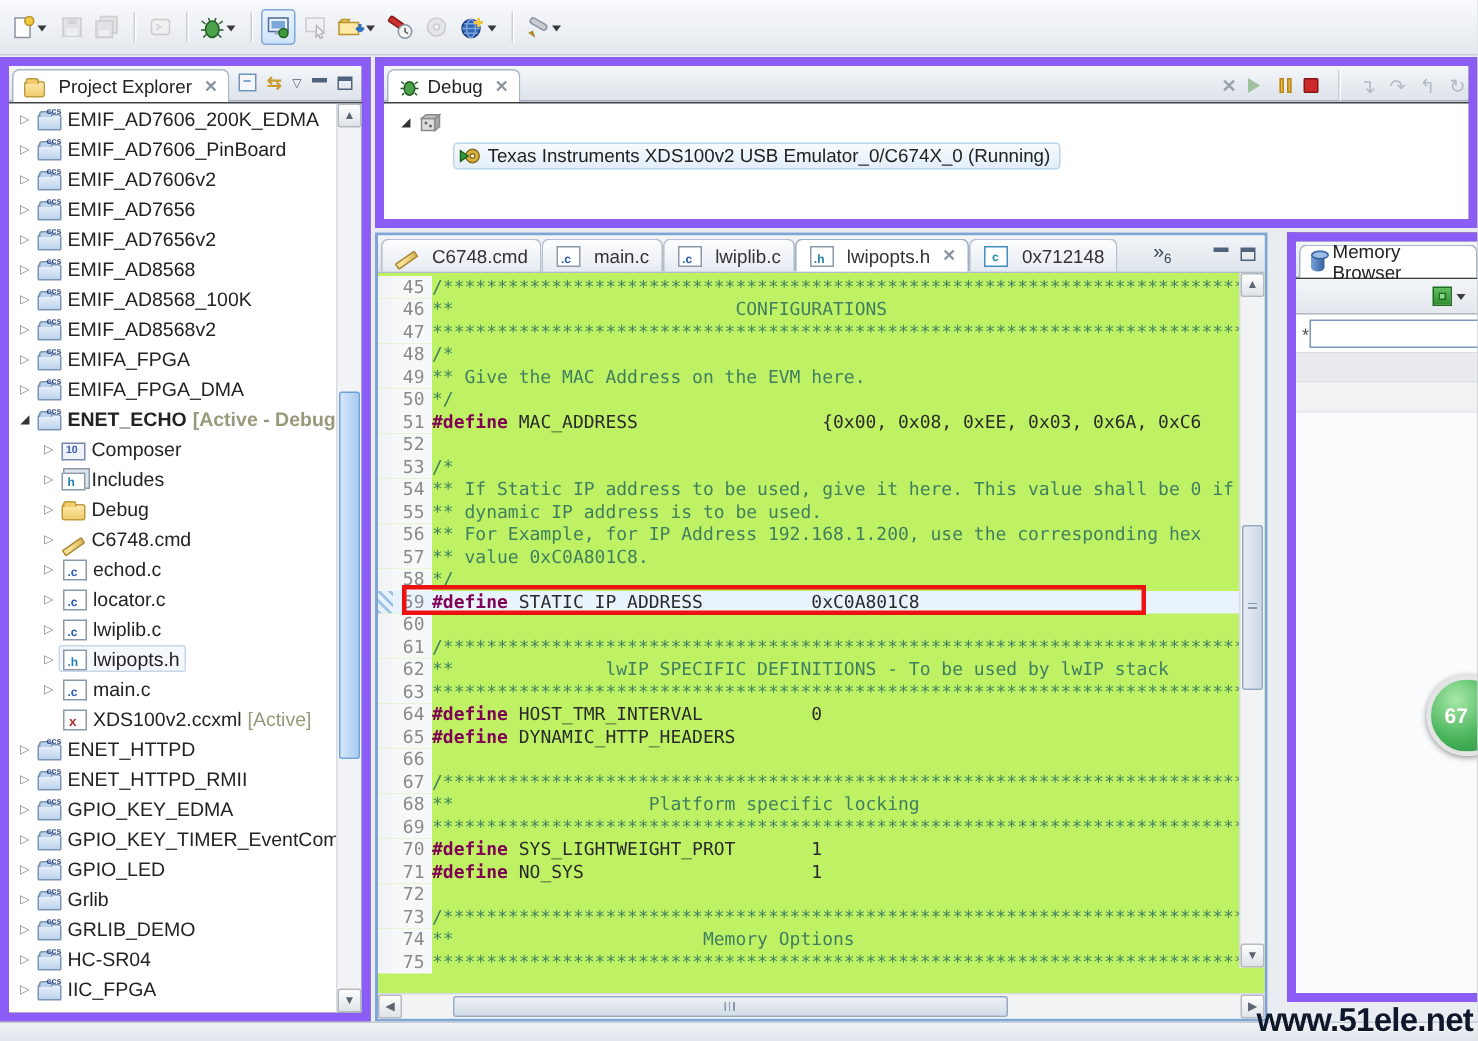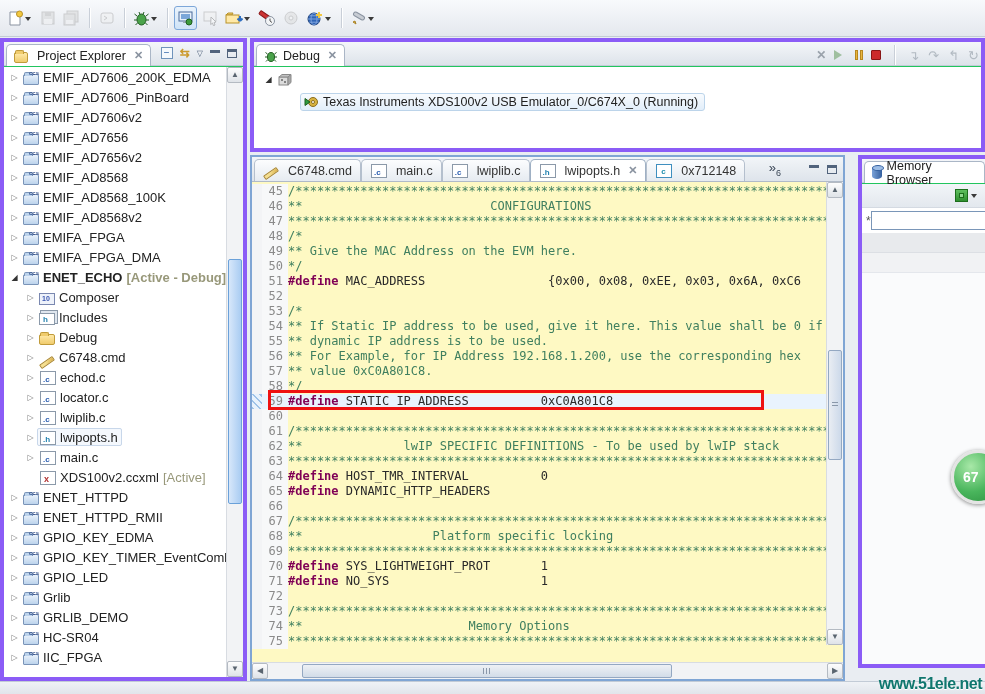--- a/index.html
+++ b/index.html
@@ -12,21 +12,21 @@
     background:linear-gradient(#f8fafc,#e4e8ee);border-bottom:1px solid #c2cbd6;
     display:flex;align-items:center;padding-left:4px;}
   .tbtn{height:24px;min-width:22px;display:inline-flex;align-items:center;justify-content:center;
     margin:0 1px;border-radius:3px;padding:0 2px;}
   .tbtn.pressed{border:1px solid #7da7d9;background:linear-gradient(#eaf3fc,#cfe3f7);}
   .dis{opacity:.45;filter:grayscale(1);}
   .caret{width:0;height:0;border:3px solid transparent;border-top:4px solid #3a3a3a;margin:4px 2px 0 1px;}
   .tsep{width:1px;height:20px;background:#c9cfd8;margin:0 5px;box-shadow:1px 0 0 #fff;}
 
   
-  .panel{position:absolute;background:#22c55e;border:4px solid #8b5cf6;}
+  .panel{position:absolute;background:#404040;border:6px solid #8b5cf6;}
   .phead{position:absolute;left:0;top:0;right:0;height:24px;
     background:linear-gradient(#f4f6f9,#dde3ea);border-bottom:1px solid #c2ccd8;}
   .vtab{position:absolute;top:2px;height:22px;background:#fff;border:1px solid #aab6c6;border-bottom:none;
     border-radius:5px 5px 0 0;display:flex;align-items:center;padding:0 7px;gap:5px;font-size:12.5px;color:#222;}
   .closex{color:#8a93a0;font-size:11px;font-weight:bold;margin-left:3px;cursor:default;}
   .hicons{position:absolute;top:4px;display:flex;align-items:center;gap:7px;}
   .ico-min{width:10px;height:7px;border-top:3px solid #51637c;display:inline-block;}
   .ico-max{width:10px;height:9px;border:1px solid #51637c;border-top:3px solid #51637c;display:inline-block;}
   .ico-menu{font-size:8px;color:#51637c;}
   .ico-collapse{width:12px;height:12px;border:1px solid #6f93bb;color:#2f64a8;font-size:10px;line-height:10px;
@@ -92,21 +92,21 @@
   
   .ed{position:absolute;left:250px;top:155px;width:595px;height:526px;border:2px solid #7fa5d4;background:#fff;}
   .ed-tabs{position:absolute;left:0;top:0;right:0;height:25px;
     background:linear-gradient(#f2f5f8,#dee4eb);border-bottom:1px solid #b0bac8;display:flex;align-items:flex-end;padding-left:2px;}
   .etab{height:22px;margin-top:3px;display:flex;align-items:center;gap:5px;padding:0 8px;font-size:12.5px;
     border:1px solid #b4bfcd;border-bottom:none;border-radius:5px 5px 0 0;background:linear-gradient(#fcfdfe,#e6ebf1);color:#333;}
   .etab.active{background:#fff;border-color:#9fb0c4;}
   .ed-chev{margin-left:auto;margin-right:28px;font-size:13px;color:#3a4656;align-self:center;}
   .ed-chev sub{font-size:9px;}
   .edhicons{display:flex;gap:8px;align-self:center;margin-right:6px;}
-  .ed-body{position:absolute;left:0;top:25px;right:0;bottom:17px;background:#fef9c3;overflow:hidden;}
+  .ed-body{position:absolute;left:0;top:25px;right:0;bottom:17px;background:#bef264;overflow:hidden;}
   .code{position:absolute;left:0;top:2px;right:17px;font-family:"DejaVu Sans Mono",monospace;font-size:12px;}
   .crow{height:15px;line-height:15px;display:flex;white-space:pre;}
   .rcell{width:10px;flex:0 0 10px;background:#f3f4f6;}
   .rcell.hatch{background:repeating-linear-gradient(45deg,#9fc3e8 0 2px,#e8f2fc 2px 5px);}
   .lnum{width:26px;flex:0 0 26px;text-align:right;padding-right:5px;color:#8a8a8a;background:#f7f8f9;}
   .crow.cur .lnum,.crow.cur .ltext{background:#e9f3fd;}
   .ltext{flex:1;overflow:hidden;}
   .cm{color:#3f7f5f;} .pp{color:#7f0055;font-weight:bold;} .pl{color:#2a2a2a;}
   .redbox{position:absolute;left:16px;top:208px;width:496px;height:20px;border:3px solid #ee1111;z-index:5;}
   .ed-vscroll{position:absolute;right:0;top:0;bottom:0;width:17px;background:#f2f3f5;border-left:1px solid #d8dce2;}
@@ -129,21 +129,21 @@
   .mband1{height:20px;background:#e8eaed;border-bottom:1px solid #dcdfe4;}
   .mband2{height:20px;background:#f1f2f4;border-bottom:1px solid #e4e7ec;}
   .cyl{width:10px;height:13px;background:linear-gradient(90deg,#7aa2d8,#35609f);border-radius:5px/3px;position:relative;}
   .cyl::before{content:"";position:absolute;left:0;top:-1px;width:10px;height:4px;border-radius:50%;background:#9dbde6;border:1px solid #35609f;}
 
   
   .badge{position:absolute;left:951px;top:450px;width:54px;height:54px;border-radius:50%;
     background:radial-gradient(circle at 35% 28%,#a8e8a8,#49b55c 55%,#2a8f3e);
     border:3px solid #e4e4e4;box-shadow:0 1px 4px rgba(0,0,0,.45);z-index:60;
     color:#fff;font-weight:bold;font-size:14px;display:flex;align-items:center;padding-left:9px;}
-  .wm{position:absolute;right:3px;bottom:1px;z-index:50;font-weight:bold;font-size:16px;color:#0f766e;
+  .wm{position:absolute;right:3px;bottom:1px;z-index:50;font-weight:bold;font-size:22px;color:#0f172a;
     text-shadow:0 1px 0 #fff;letter-spacing:-0.5px;}
   .statusbar{position:absolute;left:0;right:0;bottom:0;height:13px;
     background:linear-gradient(#eff2f6,#e1e5eb);border-top:1px solid #c2cbd6;}
   .sash-h{position:absolute;left:250px;top:152px;width:735px;height:3px;background:#e9edf2;}
   svg{display:block;}
 </style>
 </head>
 <body>
 
 <div class="window">

